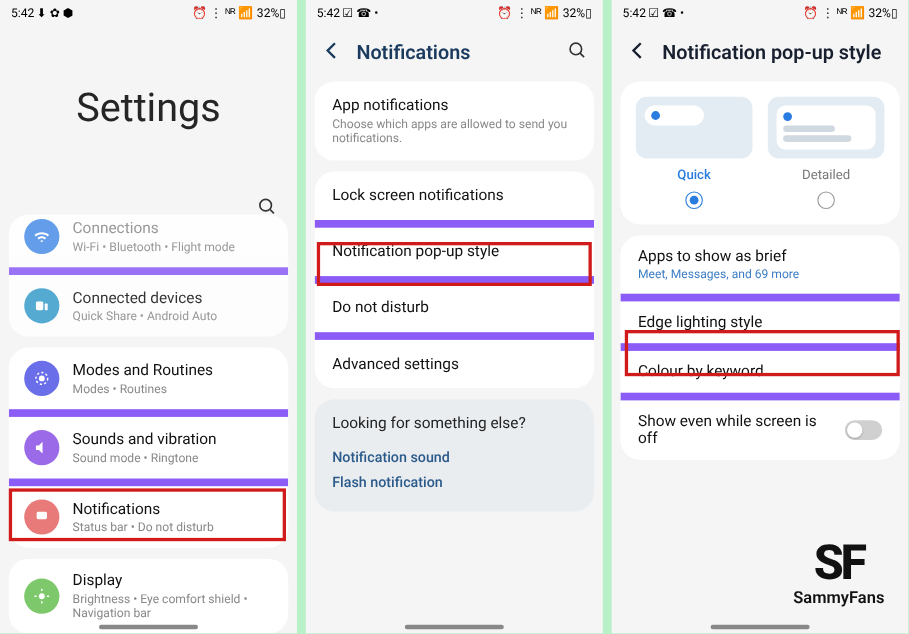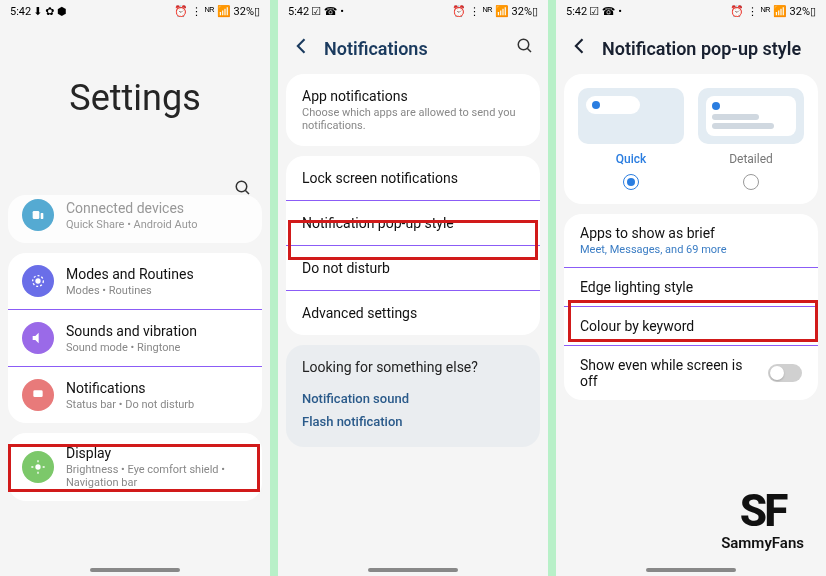--- a/index.html
+++ b/index.html
@@ -63,21 +63,21 @@
     background: #fff;
     border-radius: 18px;
     margin: 0 8px 10px;
     overflow: hidden;
   }
   .item {
     display: flex;
     align-items: center;
     padding: 12px 14px;
     gap: 12px;
-    border-bottom: 1px solid #8b5cf6;
+    border-bottom: 7px solid #8b5cf6;
     position: relative;
   }
   .item:last-child { border-bottom: none; }
   .item.no-icon { padding: 14px 16px; }
   .item.tight { padding: 11px 16px; }
   .icon-circle {
     width: 32px;
     height: 32px;
     border-radius: 50%;
     display: flex;
@@ -251,20 +251,31 @@
     <div class="search-row">
       <span>
         <svg class="search-icon-svg" viewBox="0 0 24 24" fill="none" stroke="#333" stroke-width="2">
             <circle cx="10" cy="10" r="7"></circle>
             <line x1="20" y1="20" x2="15" y2="15"></line>
           </svg>
       </span>
     </div>
 
     <div class="group cut-top faded-top">
+      <div class="item">
+        <div class="icon-circle" style="background:#4a8de8">
+          <svg viewBox="0 0 24 24" fill="#fff">
+              <path d="M12 20l-2-2c1-1 3-1 4 0zM6 14c3-3 9-3 12 0l-2 2c-2-2-6-2-8 0zM2 10c5-5 15-5 20 0l-2 2c-4-4-12-4-16 0z"></path>
+            </svg>
+        </div>
+        <div class="item-text">
+          <div class="item-title">Connections</div>
+          <div class="item-sub">Wi-Fi • Bluetooth • Flight mode</div>
+        </div>
+      </div>
       <div class="item">
         <div class="icon-circle" style="background:#3a9ecc">
           <svg viewBox="0 0 24 24" fill="#fff">
               <rect x="4" y="6" width="10" height="12" rx="2"></rect>
               <rect x="16" y="9" width="4" height="9" rx="1"></rect>
             </svg>
         </div>
         <div class="item-text">
           <div class="item-title">Connected devices</div>
           <div class="item-sub">Quick Share • Android Auto</div>

